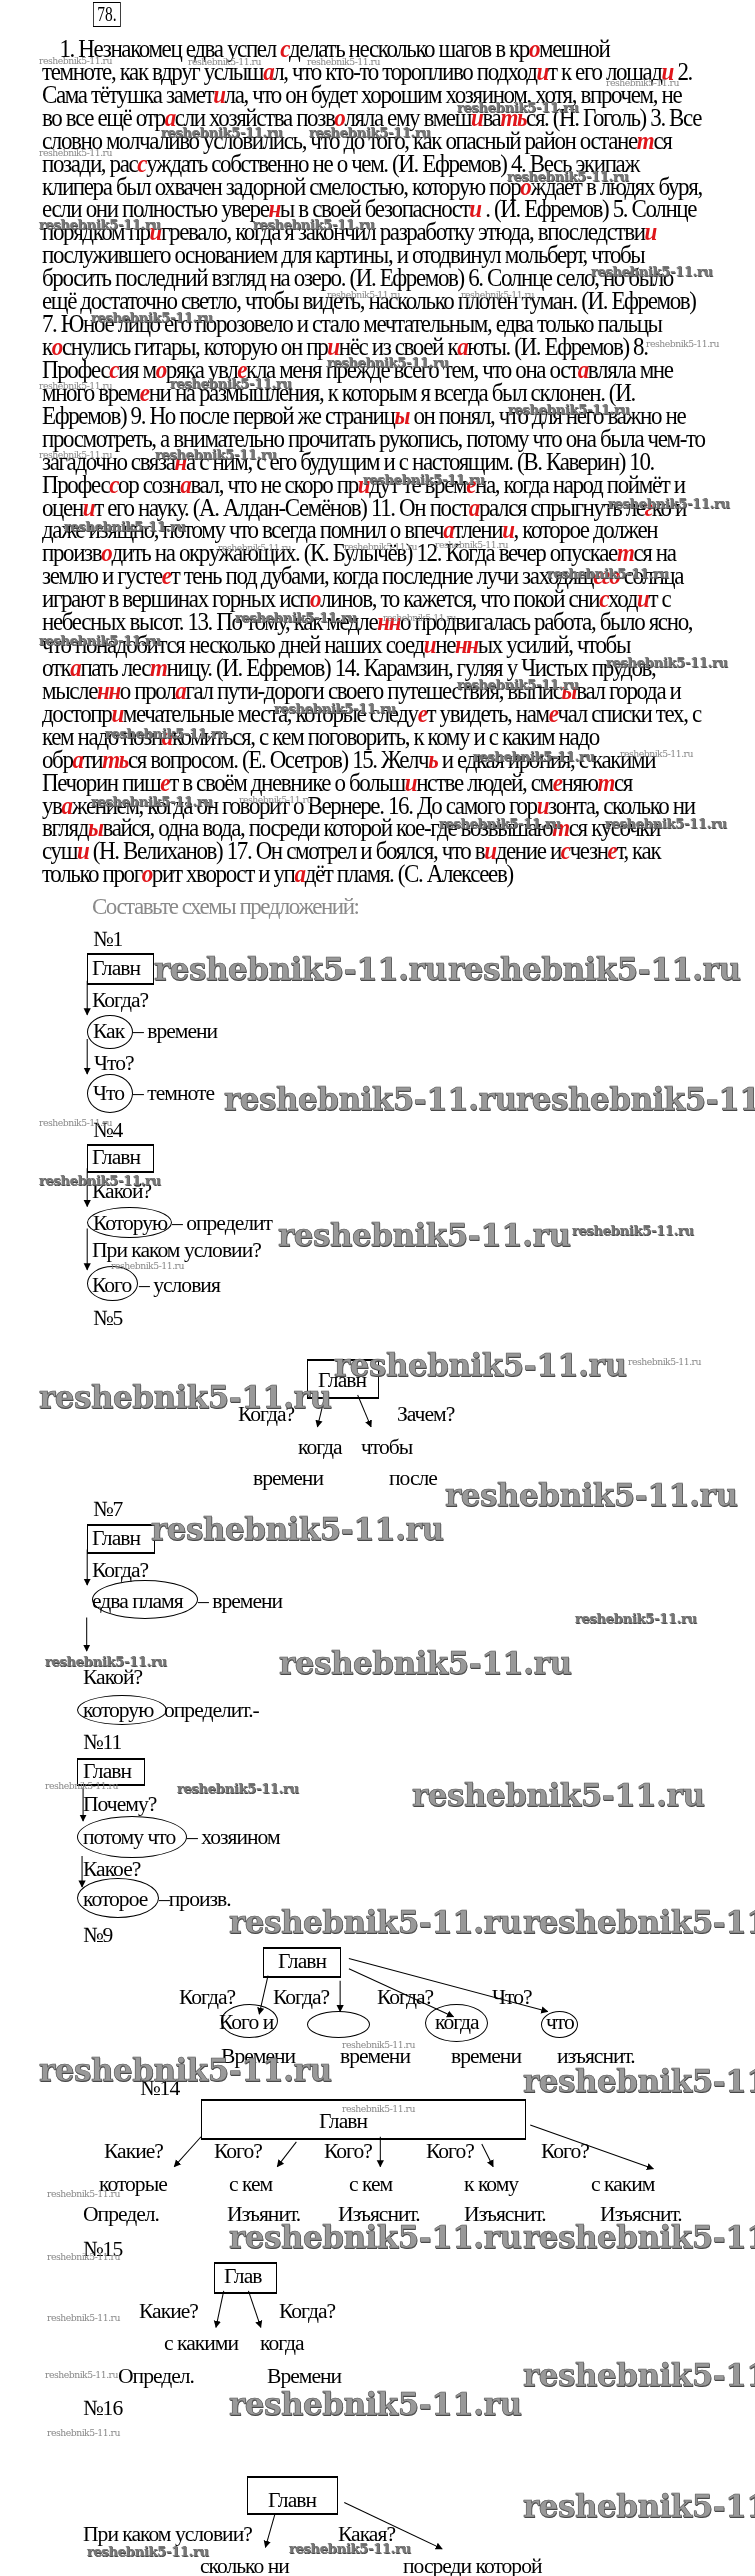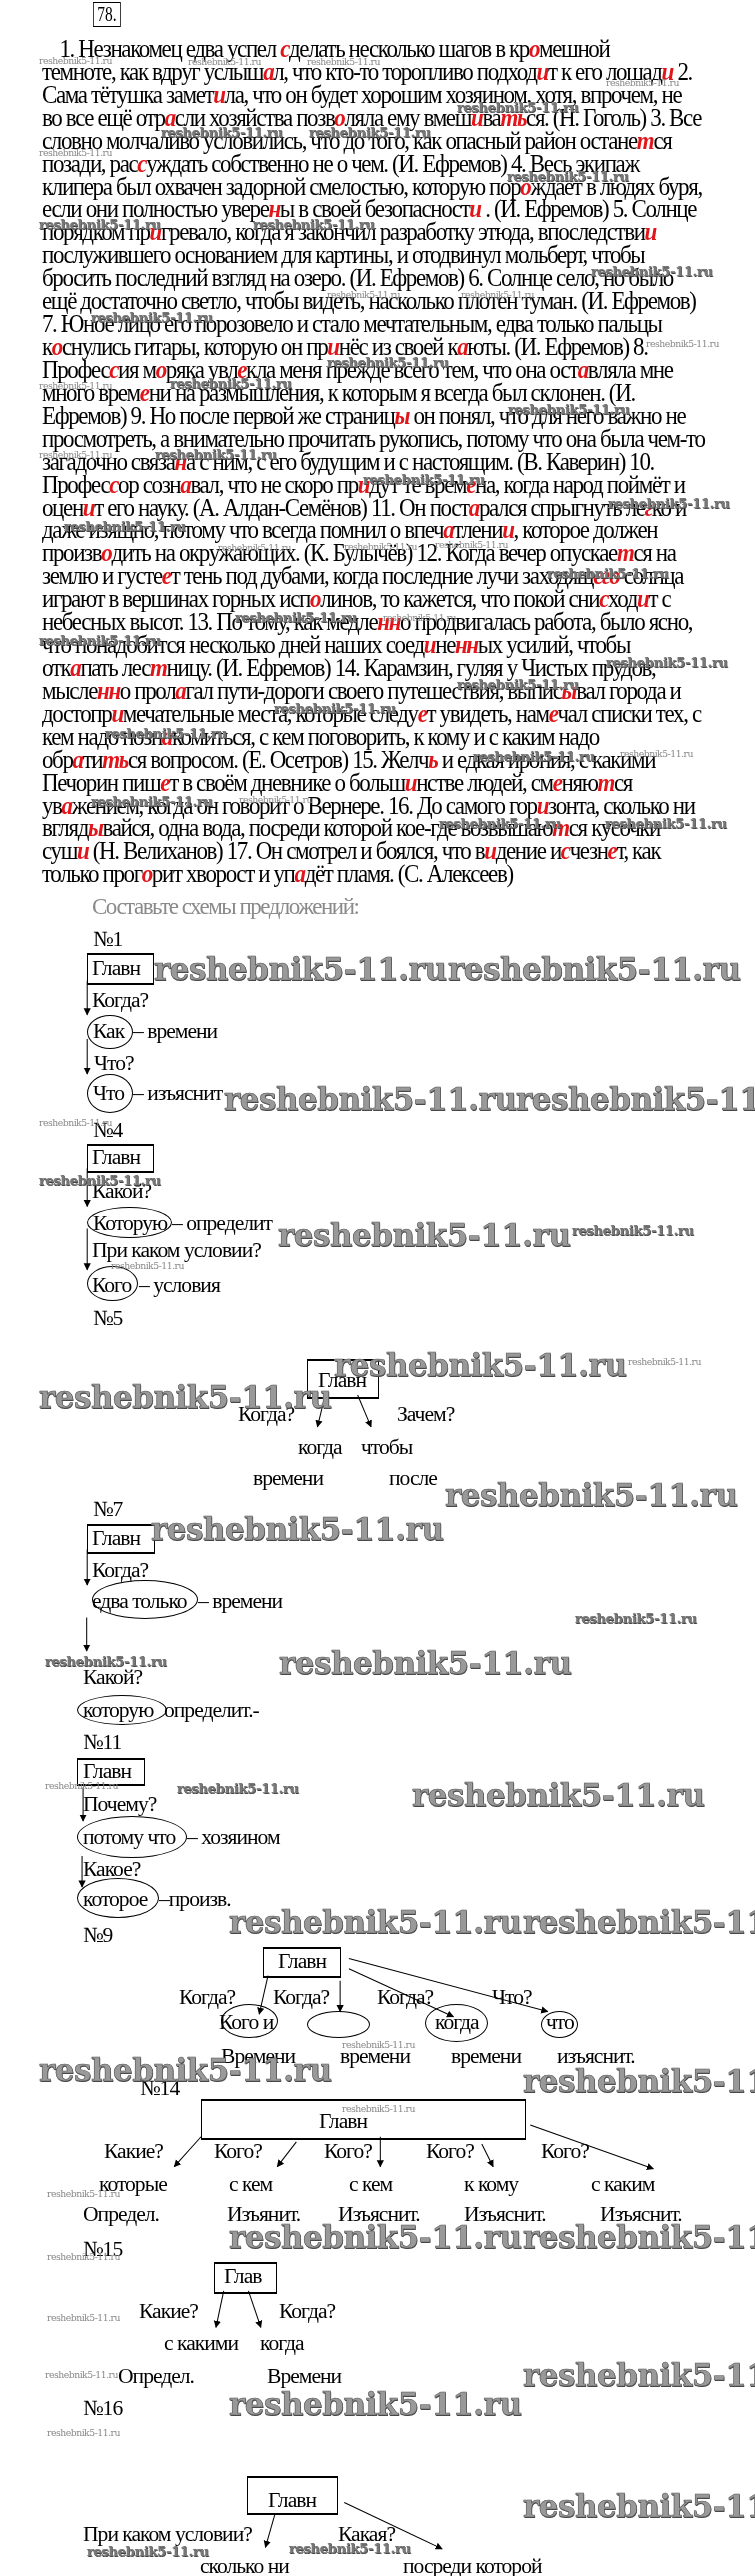--- a/index.html
+++ b/index.html
@@ -76,21 +76,21 @@
   <div class="abs diag" style="left:93px; top:927px;">№1</div>
   <div class="box" style="left:87px; top:953px; width:65px; height:28px;"></div>
   <div class="abs diag" style="left:92px; top:956px;">Главн</div>
   <div class="abs diag" style="left:92px; top:988px;">Когда?</div>
   <div class="oval" style="left:87px; top:1015px; width:44px; height:32px;"></div>
   <div class="abs diag" style="left:93px; top:1019px;">Как</div>
   <div class="abs diag" style="left:133px; top:1019px;">– времени</div>
   <div class="abs diag" style="left:94px; top:1051px;">Что?</div>
   <div class="oval" style="left:87px; top:1074px; width:44px; height:37px;"></div>
   <div class="abs diag" style="left:93px; top:1081px;">Что</div>
-  <div class="abs diag" style="left:133px; top:1081px;">– изъяснит</div>
+  <div class="abs diag" style="left:133px; top:1081px;">– темноте</div>
 </div>
 
 <div>
   <div class="abs diag" style="left:93px; top:1118px;">№4</div>
   <div class="box" style="left:87px; top:1144px; width:65px; height:25px;"></div>
   <div class="abs diag" style="left:92px; top:1145px;">Главн</div>
   <div class="abs diag" style="left:92px; top:1179px;">Какой?</div>
   <div class="oval" style="left:87px; top:1207px; width:83px; height:29px;"></div>
   <div class="abs diag" style="left:93px; top:1211px;">Которую</div>
   <div class="abs diag" style="left:172px; top:1211px;">– определит</div>
@@ -111,21 +111,21 @@
   <div class="abs diag" style="left:253px; top:1466px;">времени</div>
   <div class="abs diag" style="left:389px; top:1466px;">после</div>
 </div>
 
 <div>
   <div class="abs diag" style="left:93px; top:1497px;">№7</div>
   <div class="box" style="left:87px; top:1524px; width:66px; height:26px;"></div>
   <div class="abs diag" style="left:92px; top:1526px;">Главн</div>
   <div class="abs diag" style="left:92px; top:1558px;">Когда?</div>
   <div class="oval" style="left:92px; top:1580px; width:104px; height:37px;"></div>
-  <div class="abs diag" style="left:92px; top:1589px;">едва только</div>
+  <div class="abs diag" style="left:92px; top:1589px;">едва пламя</div>
   <div class="abs diag" style="left:198px; top:1589px;">– времени</div>
   <div class="abs diag" style="left:83px; top:1665px;">Какой?</div>
   <div class="oval" style="left:77px; top:1695px; width:88px; height:28px;"></div>
   <div class="abs diag" style="left:83px; top:1698px;">которую</div>
   <div class="abs diag" style="left:164px; top:1698px;">определит.-</div>
 </div>
 
 <div>
   <div class="abs diag" style="left:83px; top:1730px;">№11</div>
   <div class="box" style="left:77px; top:1758px; width:66px; height:24px;"></div>

